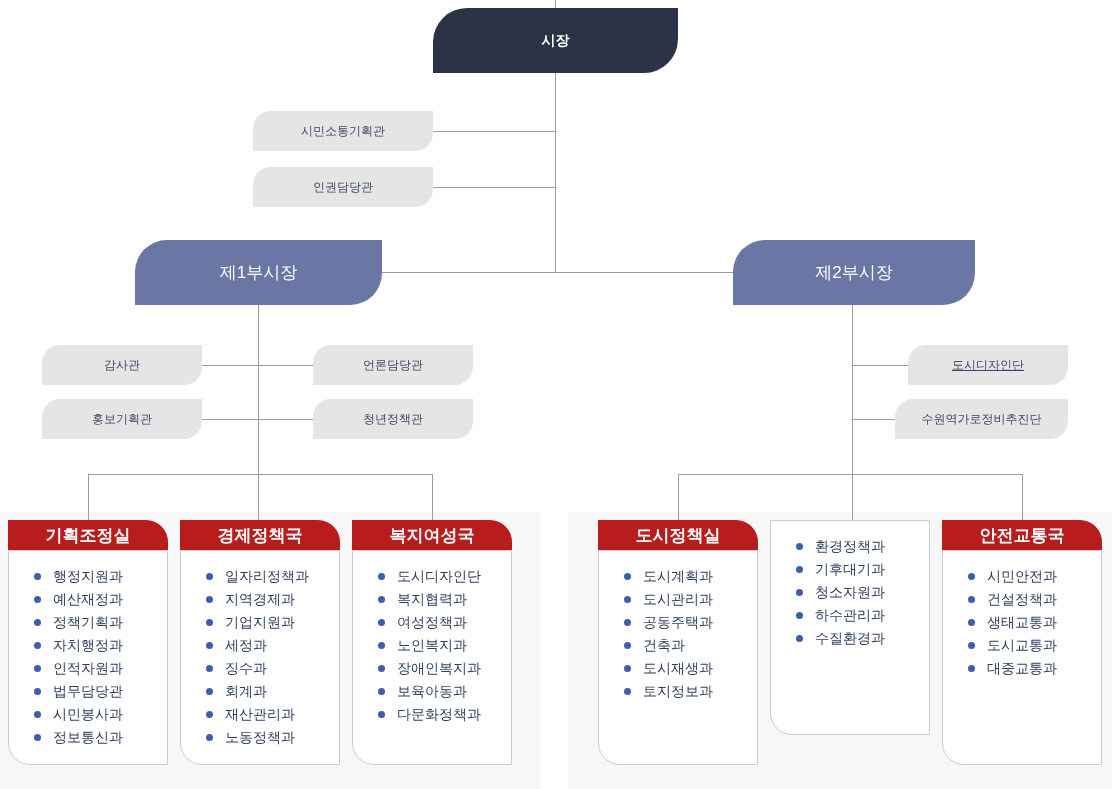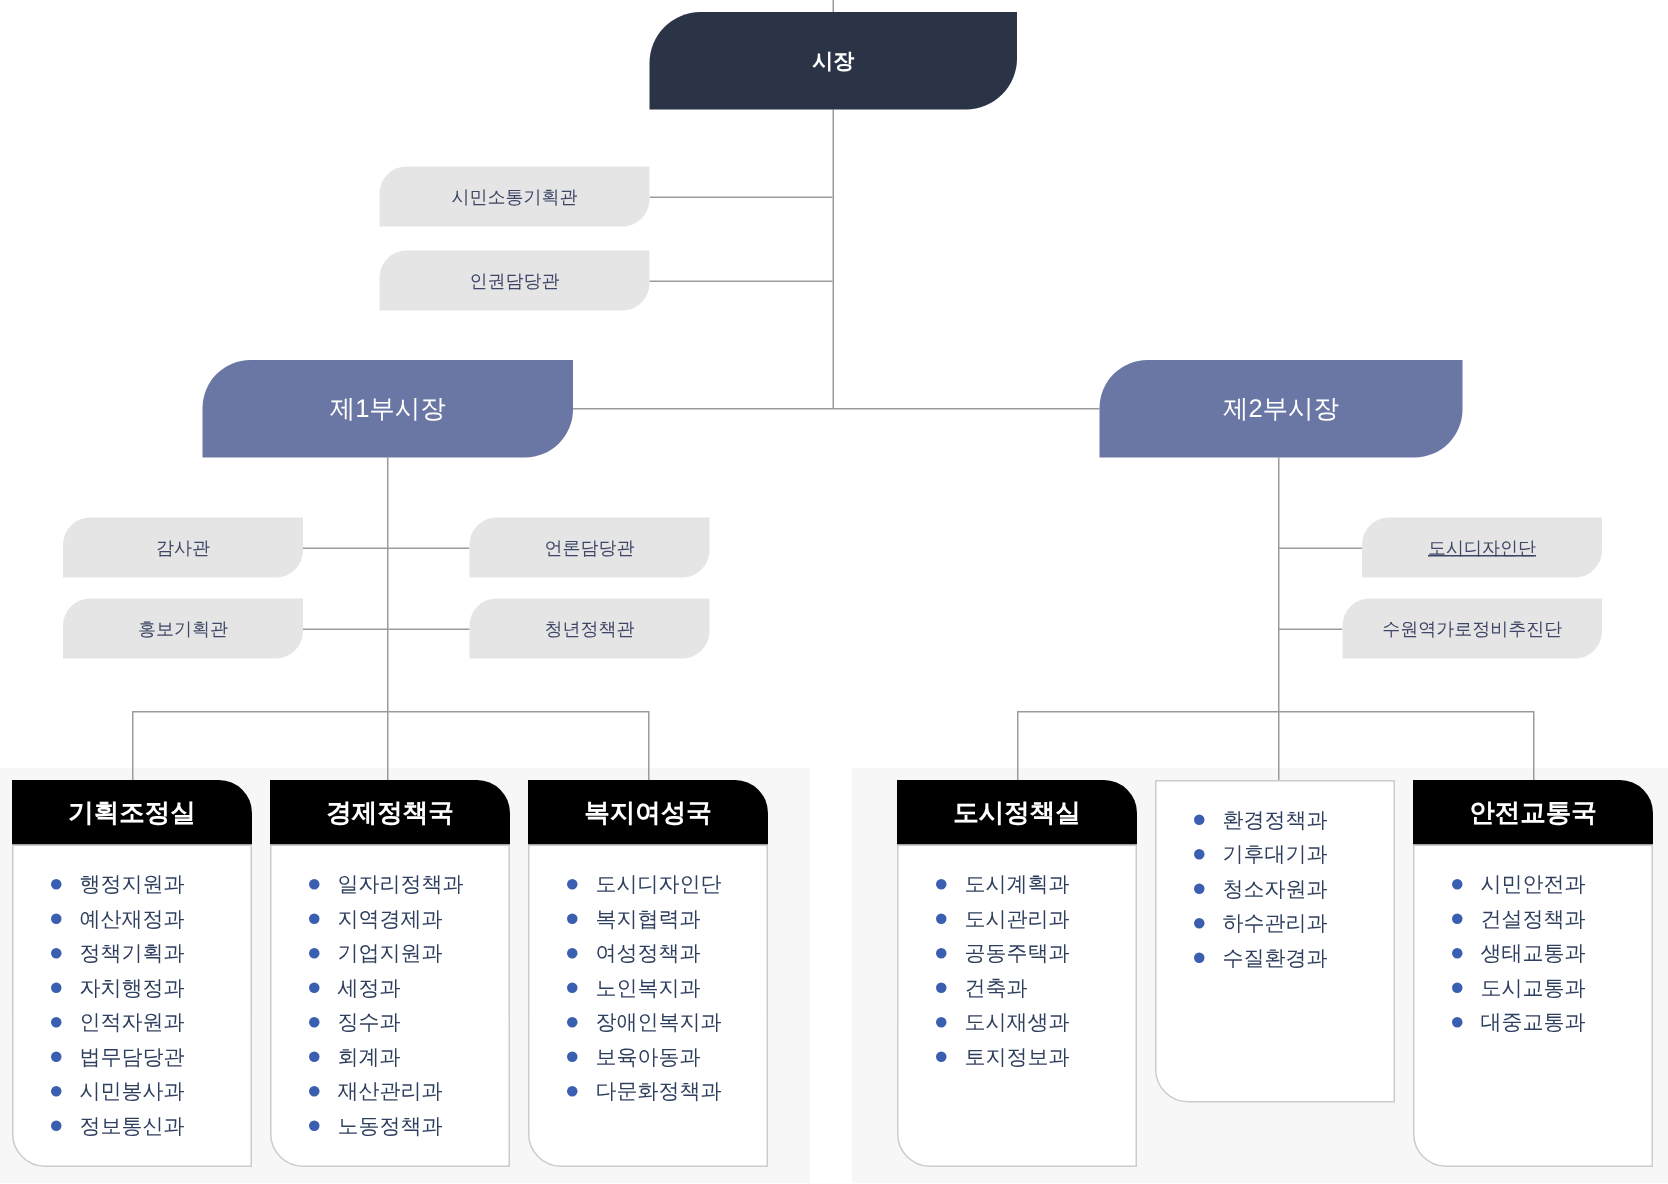--- a/index.html
+++ b/index.html
@@ -17,21 +17,21 @@
   .node{position:absolute;display:flex;align-items:center;justify-content:center;
         box-sizing:border-box;text-align:center;}
   .mayor{width:245px;height:65px;background:#2b3346;color:#ffffff;
          font-size:14px;font-weight:bold;border-radius:34px 0 34px 0;}
   .deputy{width:245px;height:65px;background:#6a77a5;color:#ffffff;
           font-size:17px;font-weight:normal;border-radius:32px 0 32px 0;}
   .staff{height:40px;background:#e5e5e5;color:#3d4666;font-size:12px;
          border-radius:18px 0 18px 0;}
 
   .dept-card{position:absolute;width:160px;top:520px;}
-  .dept-header{height:43px;background:#000000;color:#ffffff;font-size:17px;
+  .dept-header{height:30px;background:#b91c1c;color:#ffffff;font-size:17px;
                font-weight:bold;display:flex;align-items:center;justify-content:center;
                border-radius:0 22px 0 0;}
   .dept-body{height:215px;background:#ffffff;border:1px solid #cccccc;
              border-radius:0 0 0 22px;box-sizing:border-box;padding-top:14px;}
   .dept-item{display:flex;align-items:center;height:23px;}
   .bullet{width:7px;height:7px;border-radius:50%;background:#3a5fb0;
           margin:0 12px 0 25px;flex:0 0 auto;}
   .item-label{font-size:14px;color:#2e3f5e;white-space:nowrap;}
 </style>
 </head>

